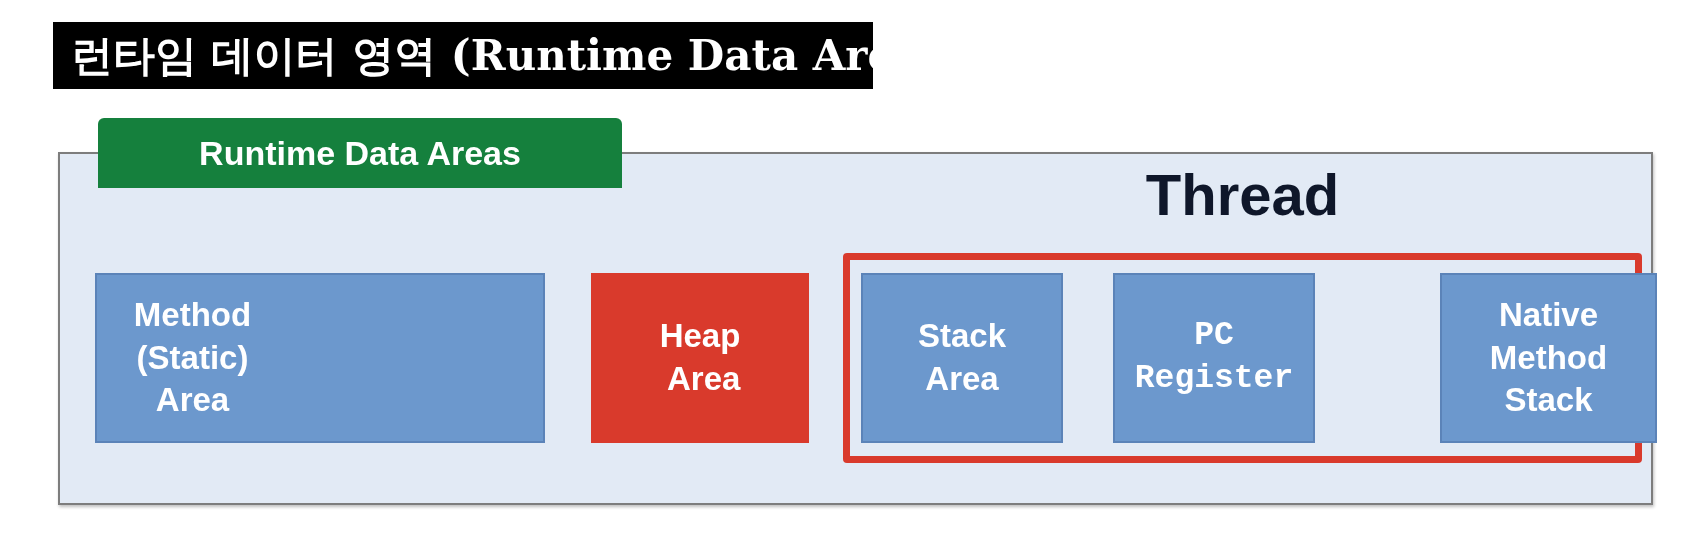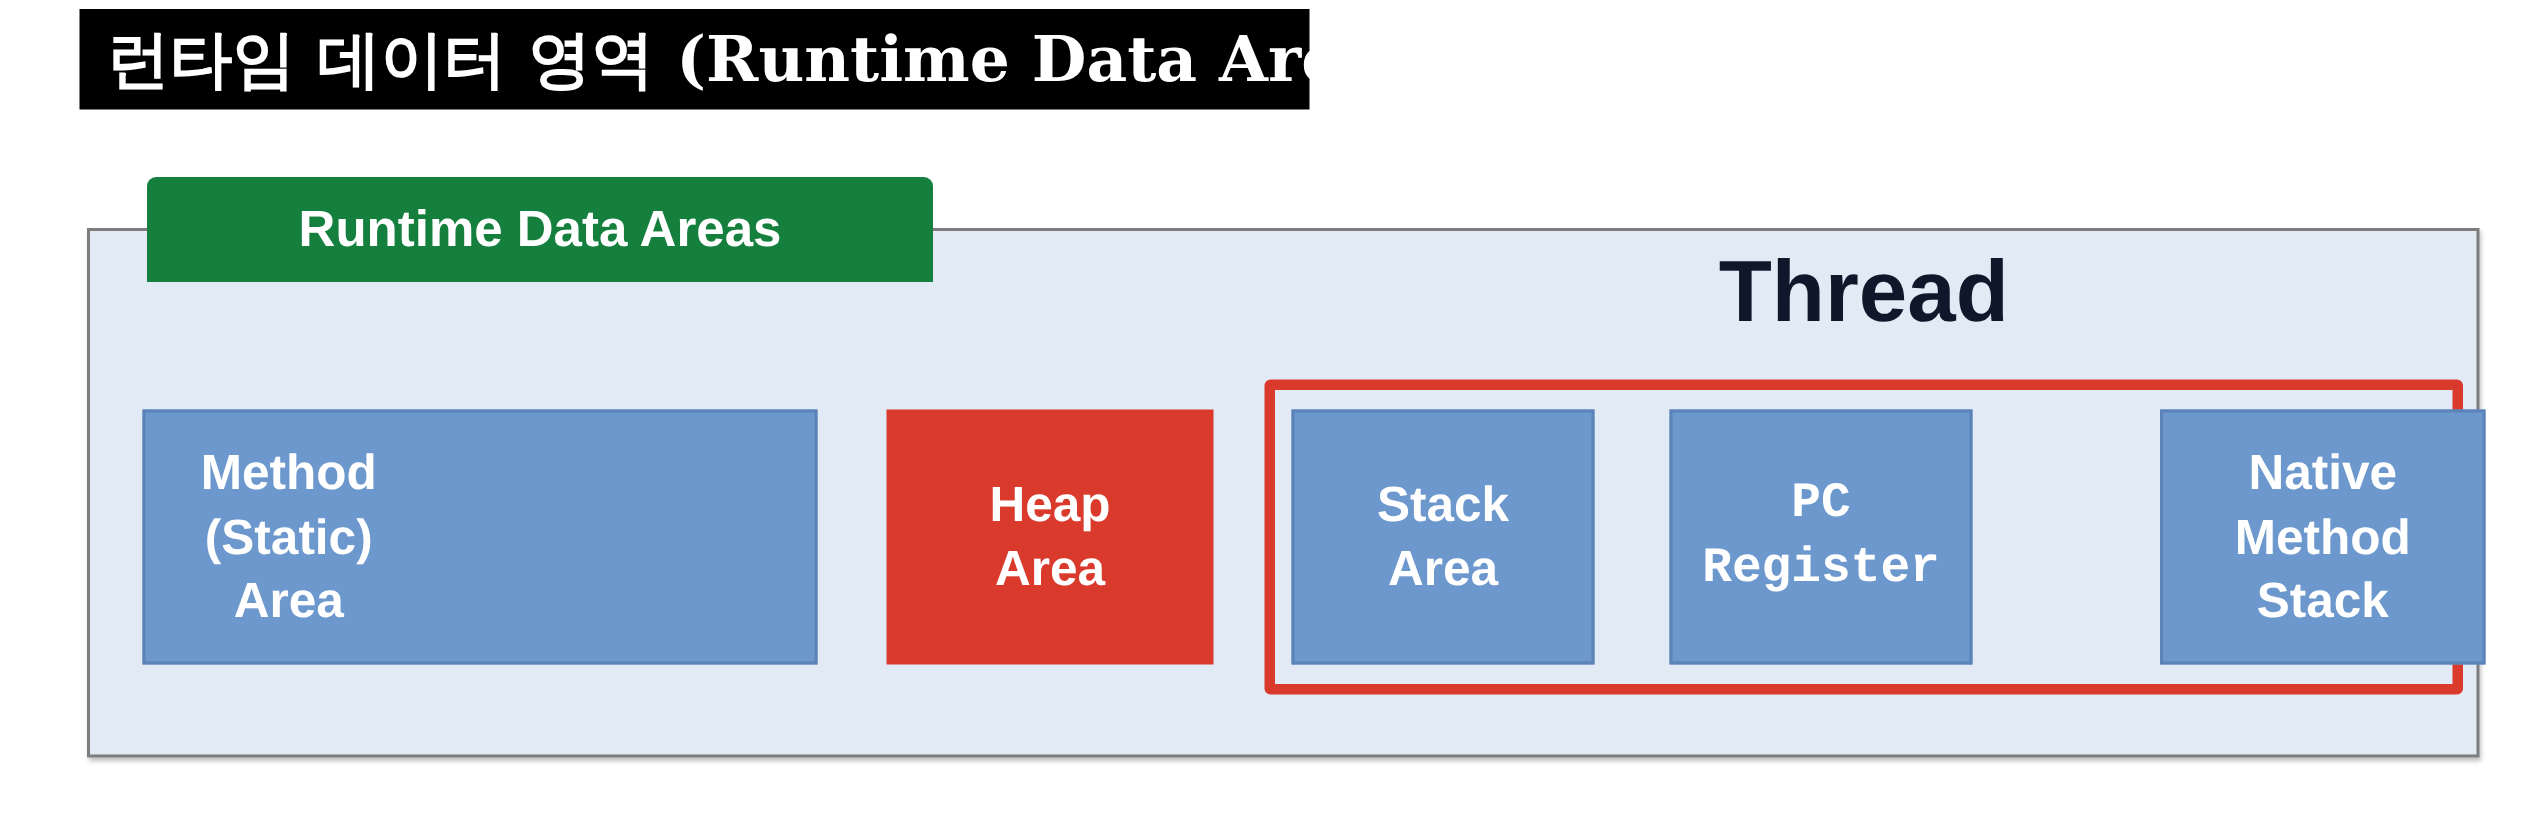--- a/index.html
+++ b/index.html
@@ -13,21 +13,21 @@
     width: 1684px;
     height: 550px;
     background: #ffffff;
     overflow: hidden;
   }
 
   
   .page-title {
     position: absolute;
     left: 53px;
-    top: 6px;
+    top: 22px;
     width: 820px;
     height: 67px;
     background: #000000;
     color: #ffffff;
     font-family: "DejaVu Serif", "Liberation Serif", serif;
     font-weight: bold;
     font-size: 42px;
     line-height: 67px;
     padding-left: 18px;
     box-sizing: border-box;
@@ -93,21 +93,21 @@
     text-align: center;
     line-height: 1.3;
     z-index: 2;
   }
   .box-label { white-space: pre-line; }
 
   .blue-box {
     background: #6c98cd;
     border: 2px solid #5b83b8;
   }
-  .red-box { background: #d93a2c; }
+  .red-box { background: #d93a2c; text-align: right; }
 
   
   .method-box {
     left: 95px;
     top: 273px;
     width: 450px;
     height: 170px;
     justify-content: flex-start;
   }
   .method-label {

